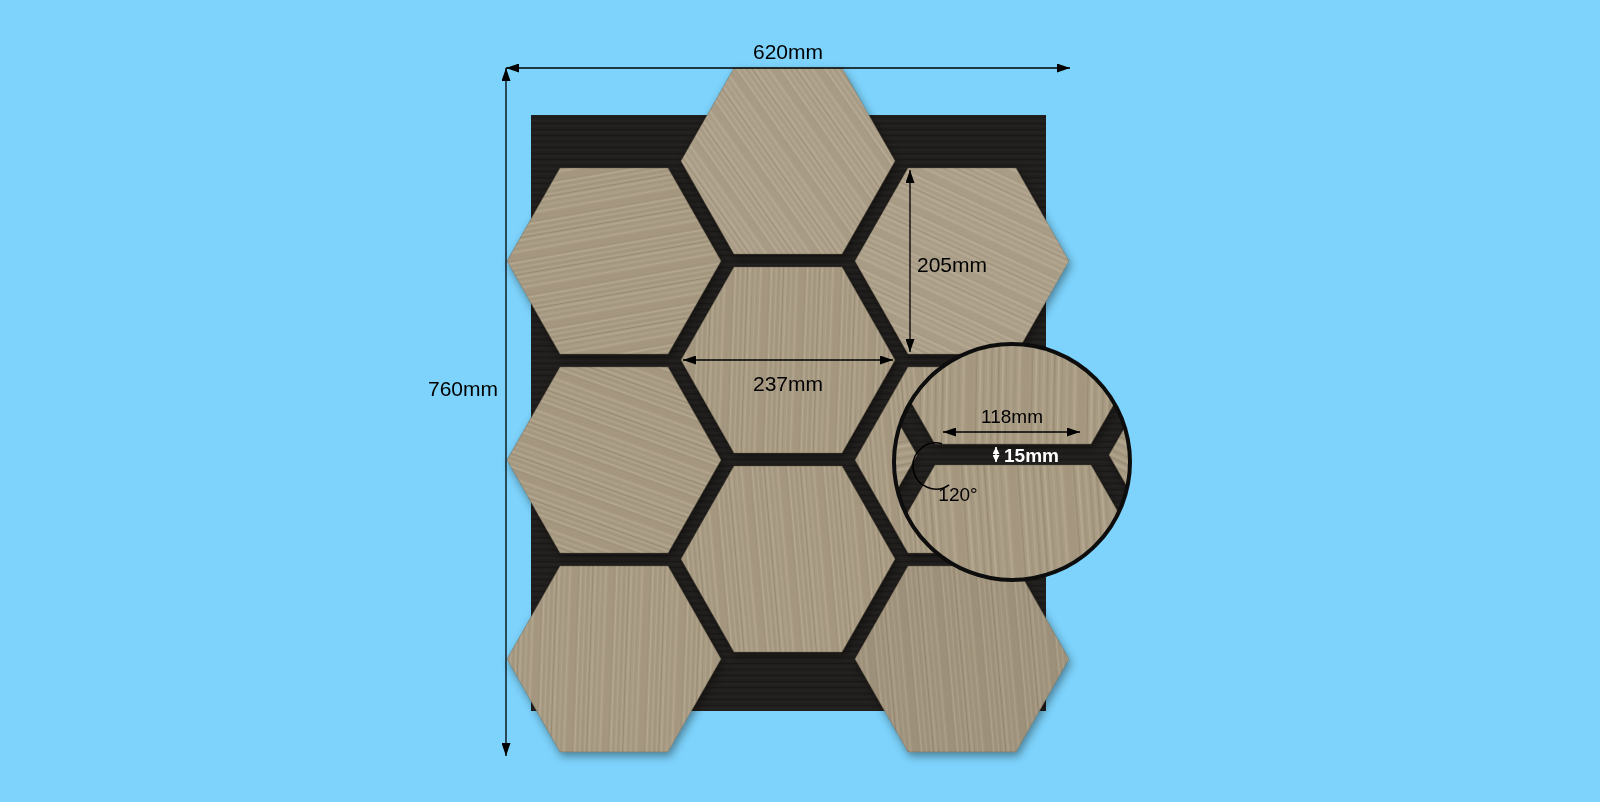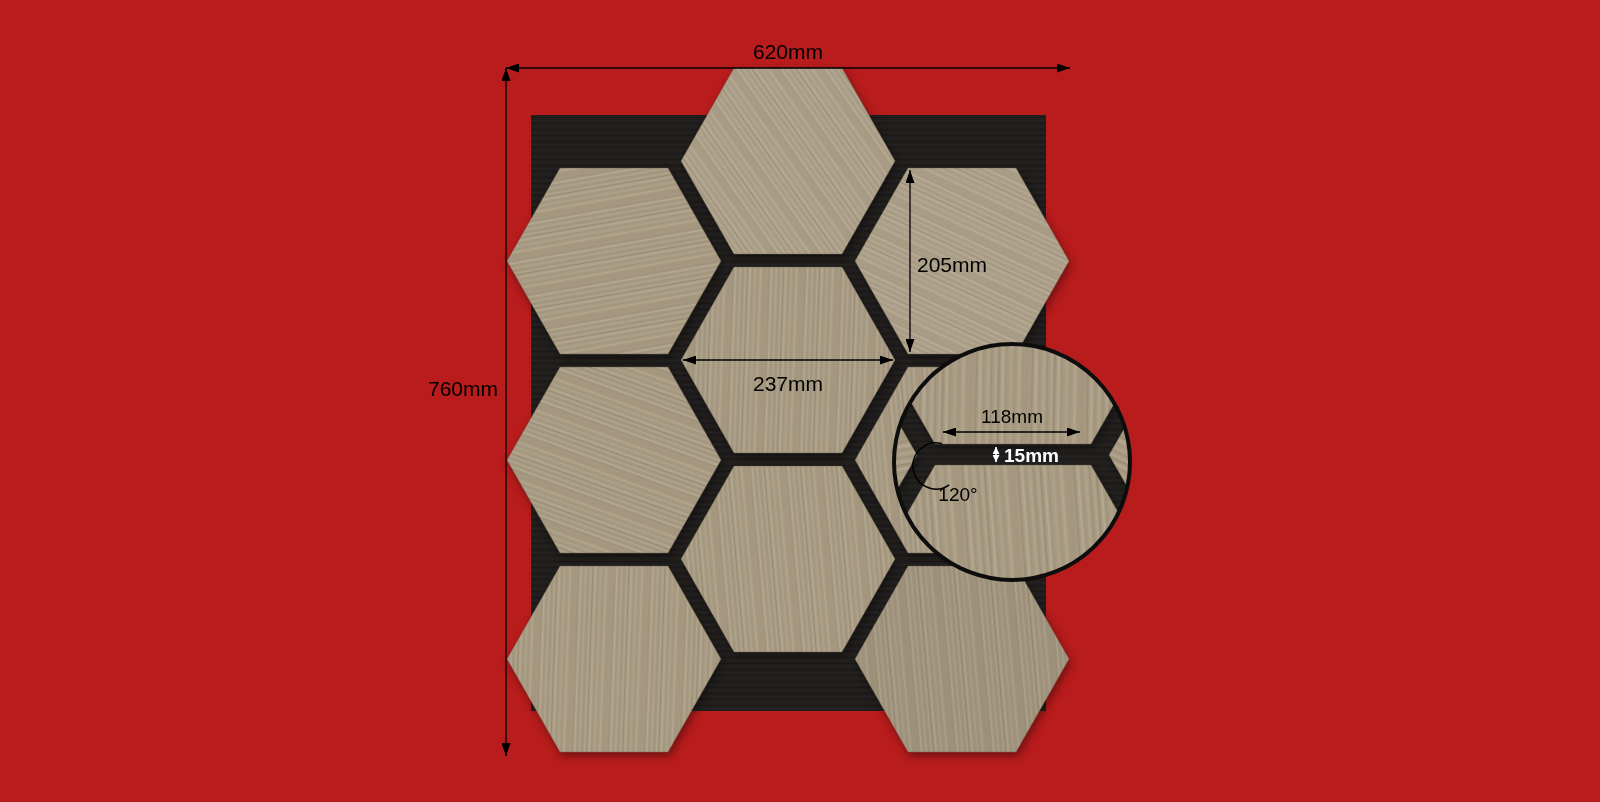--- a/index.html
+++ b/index.html
@@ -1,16 +1,16 @@
 <!DOCTYPE html>
 <html><head>
 <meta charset="utf-8">
 <style>
   html,body{margin:0;padding:0;background:#ffffff;}
-  .canvas{position:relative;width:1600px;height:802px;background:#b91c1c;overflow:hidden;
+  .canvas{position:relative;width:1600px;height:802px;background:#7dd3fc;overflow:hidden;
           font-family:"Liberation Sans", sans-serif;}
   svg{display:block;}
   text{font-family:"Liberation Sans", sans-serif;fill:#000;}
   .dim-label{font-size:21px;}
   .detail-label{font-size:19px;}
   .gap-label{font-size:19px;font-weight:700;fill:#ffffff;}
 </style>
 </head>
 <body>
 

